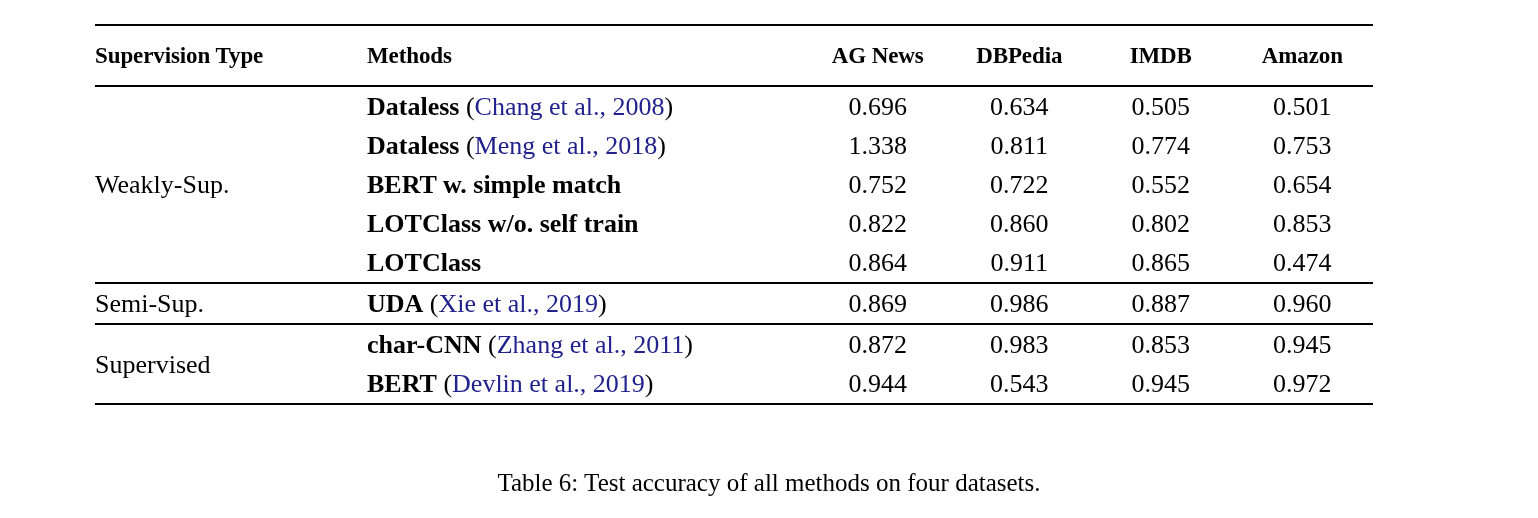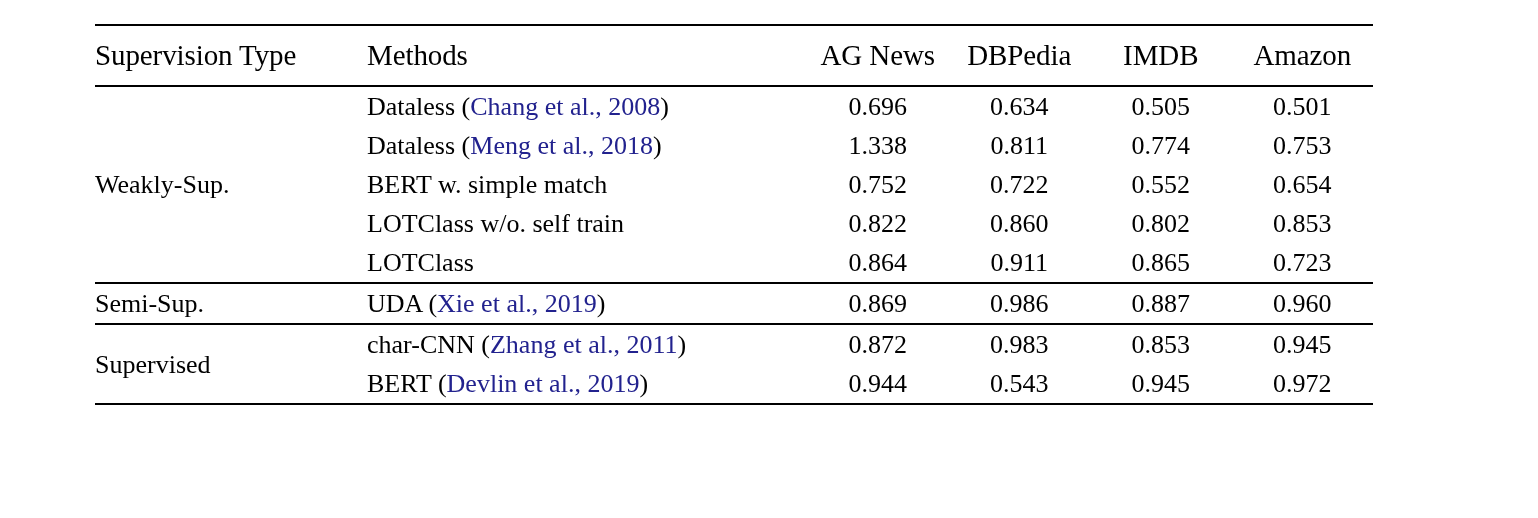--- a/index.html
+++ b/index.html
@@ -49,22 +49,22 @@
   .rule-sect   { border-top: 2.5px solid #000; }
   .rule-bottom { border-bottom: 2.5px solid #000; }
 
   
   col.c-sup    { width: 272px; }
   col.c-meth   { width: 440px; }
   col.c-num    { width: 141.5px; }
 
   
   tr.header-row th {
-    font-size: 29px;
-    font-weight: normal;
+    font-size: 23px;
+    font-weight: bold;
     height: 59px;
     line-height: 59px;
     letter-spacing: -0.1px;
   }
   th.h-left   { text-align: left; }
   th.h-center { text-align: center; margin-top: 20px; }
 
   
   tr.data-row td {
     font-size: 26px;
@@ -79,21 +79,21 @@
   }
   td.methcell {
     text-align: left;
     white-space: nowrap;
   }
   td.numcell {
     text-align: center;
   }
   td.numcell.bold { font-weight: normal; }
 
-  .mname { font-weight: normal; margin-top: 28px; }
+  .mname { font-weight: bold; margin-top: 28px; }
   .cite  { color: #22228e; font-weight: normal; }
   .paren { color: #000000; font-weight: normal; }
 
   
   .pad-top-sect td { padding-top: 9px; }
   .pad-bot-sect td { padding-bottom: 9px; }
 
   
   .caption {
     position: absolute;
@@ -159,21 +159,21 @@
             <td class="numcell">0.822</td>
             <td class="numcell">0.860</td>
             <td class="numcell">0.802</td>
             <td class="numcell">0.853</td>
           </tr>
           <tr class="data-row pad-bot-sect">
             <td class="methcell"><span class="mname">LOTClass</span></td>
             <td class="numcell bold">0.864</td>
             <td class="numcell bold">0.911</td>
             <td class="numcell bold">0.865</td>
-            <td class="numcell bold">0.723</td>
+            <td class="numcell bold">0.474</td>
           </tr>
           <tr class="data-row pad-top-sect pad-bot-sect rule-sect">
             <td class="supcell rule-sect" rowspan="1">Semi-Sup.</td>
             <td class="methcell"><span class="mname">UDA</span><span class="paren"> (</span><span class="cite">Xie et al., 2019</span><span class="paren">)</span></td>
             <td class="numcell">0.869</td>
             <td class="numcell">0.986</td>
             <td class="numcell">0.887</td>
             <td class="numcell">0.960</td>
           </tr>
           <tr class="data-row pad-top-sect rule-sect">
@@ -188,14 +188,15 @@
             <td class="methcell"><span class="mname">BERT</span><span class="paren"> (</span><span class="cite">Devlin et al., 2019</span><span class="paren">)</span></td>
             <td class="numcell">0.944</td>
             <td class="numcell">0.543</td>
             <td class="numcell">0.945</td>
             <td class="numcell">0.972</td>
           </tr>
         </tbody>
     </table>
   </div>
 
+  <div class="caption">Table 6: Test accuracy of all methods on four datasets.</div>
 
 </div>
 
 </body></html>

